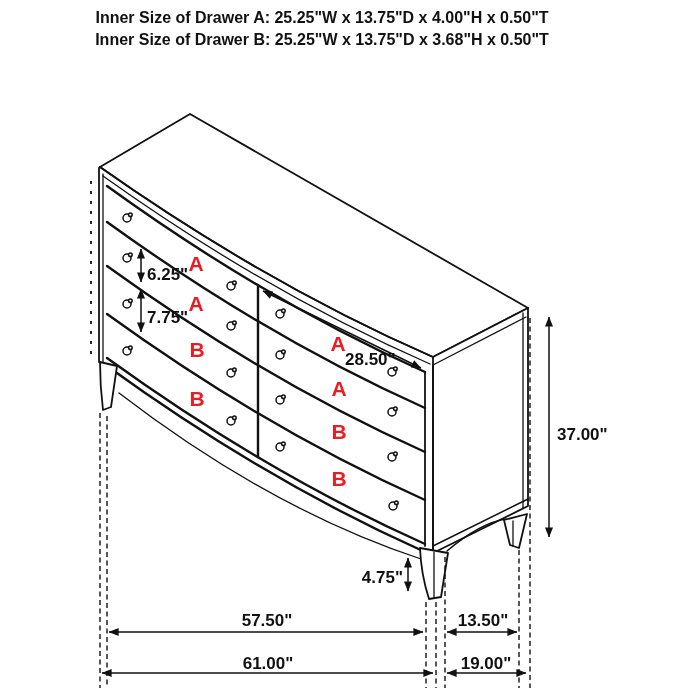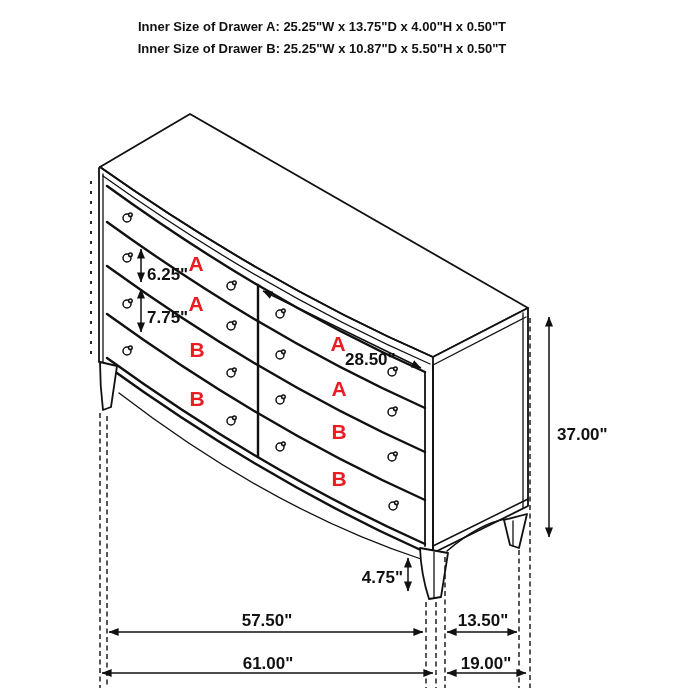--- a/index.html
+++ b/index.html
@@ -1,19 +1,19 @@
 <!DOCTYPE html>
 <html style="--line: #111111; --red: #ec1c24;"><head>
 <meta charset="utf-8">
 <style>
   html,body{margin:0;padding:0;background:#fff;}
   .page{position:relative;width:700px;height:700px;background:#fff;overflow:hidden;
         font-family:"Liberation Sans",sans-serif;}
-  .titles{position:absolute;top:16px;left:22px;width:600px;text-align:center;
-          font-size:13px;font-weight:bold;color:#111;line-height:22px;letter-spacing:0;}
+  .titles{position:absolute;top:7px;left:22px;width:600px;text-align:center;
+          font-size:16px;font-weight:bold;color:#111;line-height:22px;letter-spacing:0;}
   .titles div{white-space:nowrap;}
   svg{position:absolute;left:0;top:0;}
   .ln{stroke:var(--line,#111);fill:none;stroke-linecap:round;stroke-linejoin:round;}
   .face{fill:#fff;stroke:var(--line,#111);stroke-linejoin:round;}
   .w15{stroke-width:1.5;} .w18{stroke-width:1.8;} .w24{stroke-width:2.4;} .w13{stroke-width:1.3;}
   .dash{stroke:var(--line,#111);stroke-width:1.4;fill:none;stroke-dasharray:5 3.5;}
   .hatch{stroke:var(--line,#111);stroke-width:1.8;fill:none;stroke-dasharray:3 7;}
   .dimline{stroke:var(--line,#111);stroke-width:1.5;fill:none;}
   text{font-family:"Liberation Sans",sans-serif;font-weight:bold;fill:#111;}
   .dim{font-size:17px;}
@@ -21,21 +21,21 @@
   .letter{font-size:21px;fill:var(--red,#ec1c24);text-anchor:middle;}
   .knob{stroke:var(--line,#111);stroke-width:1.5;fill:#fff;}
 </style>
 </head>
 <body>
 
 <div class="page">
 
   <div class="titles">
     <div>Inner Size of Drawer A: 25.25"W x 13.75"D x 4.00"H x 0.50"T</div>
-    <div>Inner Size of Drawer B: 25.25"W x 10.87"D x 5.50"H x 0.50"T</div>
+    <div>Inner Size of Drawer B: 25.25"W x 13.75"D x 3.68"H x 0.50"T</div>
   </div>
 
   <svg width="700" height="700" viewBox="0 0 700 700">
 
     <defs>
       <marker id="arr" markerUnits="userSpaceOnUse" markerWidth="11" markerHeight="9" refX="9.6" refY="4" orient="auto-start-reverse">
         <path d="M0,0 L10,4 L0,8 Z" fill="#111"></path>
       </marker>
       <g id="knob">
         <circle class="knob" cx="0" cy="0" r="4"></circle>

